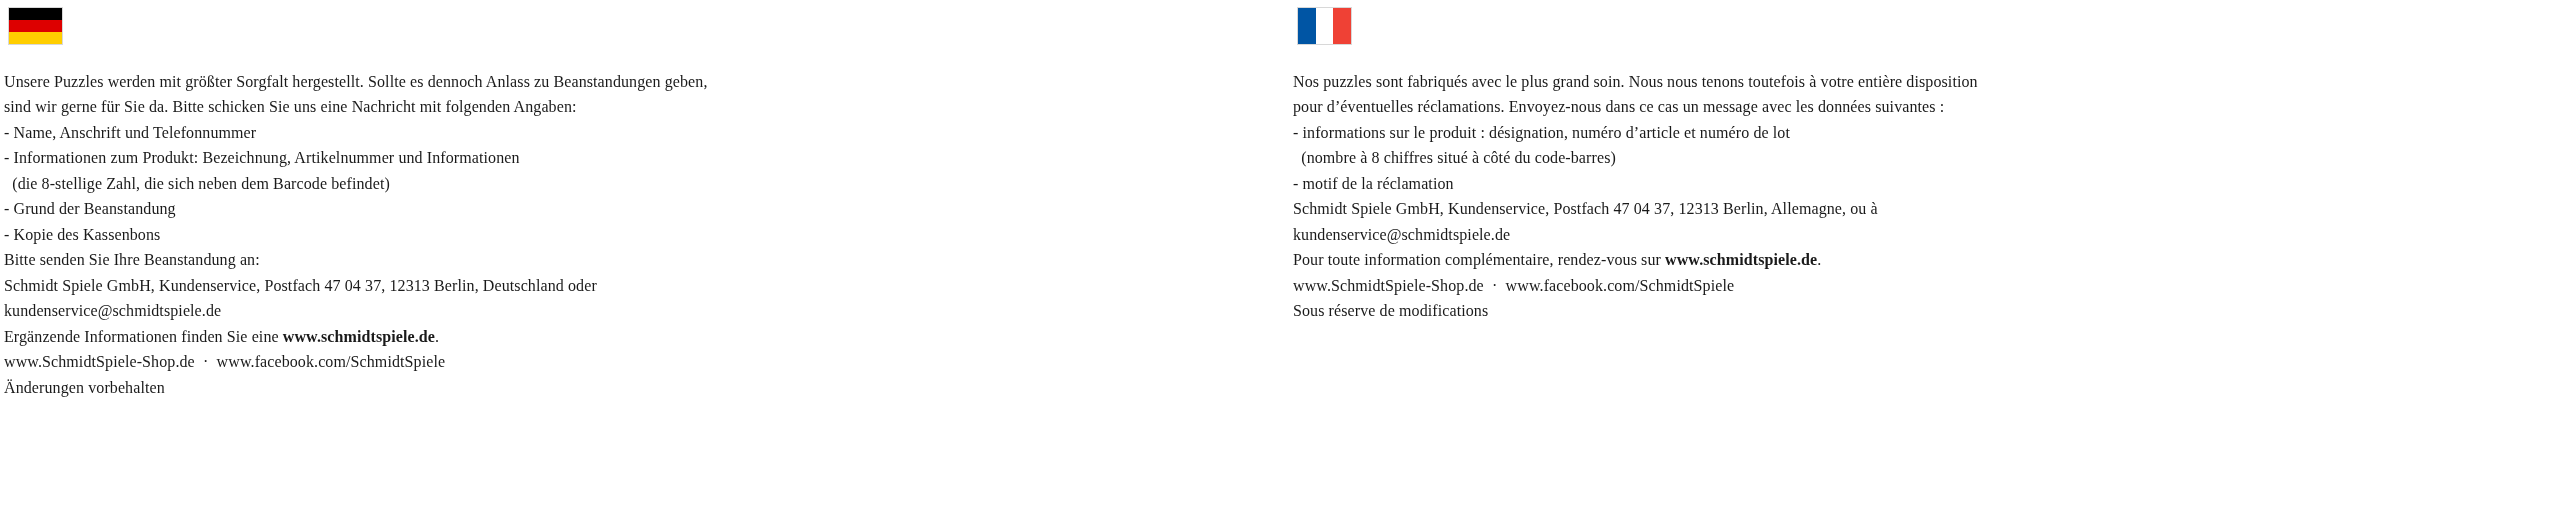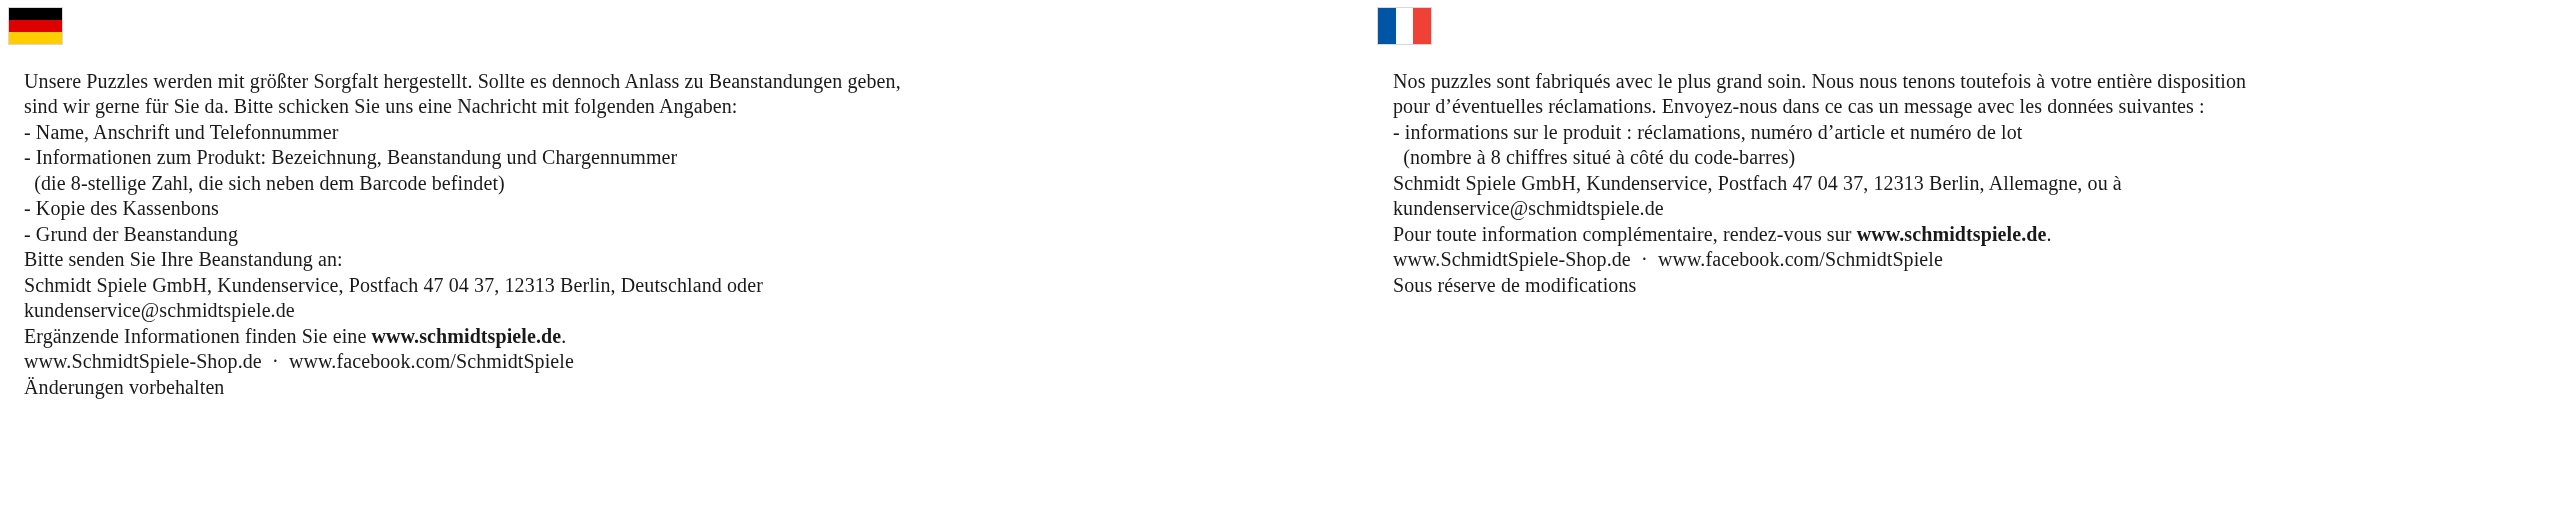--- a/index.html
+++ b/index.html
@@ -19,21 +19,21 @@
     width: 2576px;
     height: 518px;
     box-sizing: border-box;
   }
   .column {
     position: absolute;
     top: 0;
     box-sizing: border-box;
   }
   .col-de { left: 0px; width: 1369px; }
-  .col-fr { left: 1369px; width: 1208px; }
+  .col-fr { left: 1289px; width: 1208px; }
 
   .flag {
     width: 55px;
     height: 38px;
     margin-left: 8px;
     margin-top: 6.7px;
     border: 0.7px solid #d8d8d8;
     box-sizing: border-box;
     position: relative;
     overflow: hidden;
@@ -53,22 +53,22 @@
     top: 0;
     height: 100%;
     width: 33.34%;
   }
   .flag-fr .b1 { left: 0;       background: #0055A4; }
   .flag-fr .b2 { left: 33.33%;  background: #FFFFFF; }
   .flag-fr .b3 { left: 66.66%;  background: #EF4135; }
 
   .body-text {
     margin-top: 24px;
-    padding-left: 24px;
-    font-size: 20px;
+    padding-left: 4px;
+    font-size: 16px;
     line-height: 25.5px;
     letter-spacing: 0.1px;
   }
   .line {
     white-space: pre;
     min-height: 25.5px;
   }
   b, .bold {
     font-weight: bold;
   }
@@ -81,44 +81,45 @@
   <div class="column col-de">
     <div class="flag flag-de">
       <div class="band b1"></div>
       <div class="band b2"></div>
       <div class="band b3"></div>
     </div>
     <div class="body-text">
       <div class="line">Unsere Puzzles werden mit größter Sorgfalt hergestellt. Sollte es dennoch Anlass zu Beanstandungen geben,</div>
       <div class="line">sind wir gerne für Sie da. Bitte schicken Sie uns eine Nachricht mit folgenden Angaben:</div>
       <div class="line">- Name, Anschrift und Telefonnummer</div>
-      <div class="line">- Informationen zum Produkt: Bezeichnung, Beanstandung und Chargennummer</div>
+      <div class="line">- Informationen zum Produkt: Bezeichnung, Artikelnummer und Informationen</div>
       <div class="line">  (die 8-stellige Zahl, die sich neben dem Barcode befindet)</div>
+      <div class="line">- Grund der Beanstandung</div>
       <div class="line">- Kopie des Kassenbons</div>
-      <div class="line">- Grund der Beanstandung</div>
       <div class="line">Bitte senden Sie Ihre Beanstandung an:</div>
       <div class="line">Schmidt Spiele GmbH, Kundenservice, Postfach 47 04 37, 12313 Berlin, Deutschland oder</div>
       <div class="line">kundenservice@schmidtspiele.de</div>
       <div class="line"><span>Ergänzende Informationen finden Sie eine </span><b>www.schmidtspiele.de</b><span>.</span></div>
       <div class="line">www.SchmidtSpiele-Shop.de  ·  www.facebook.com/SchmidtSpiele</div>
       <div class="line">Änderungen vorbehalten</div>
     </div>
   </div>
 
   <div class="column col-fr">
     <div class="flag flag-fr">
       <div class="band b1"></div>
       <div class="band b2"></div>
       <div class="band b3"></div>
     </div>
     <div class="body-text">
       <div class="line">Nos puzzles sont fabriqués avec le plus grand soin. Nous nous tenons toutefois à votre entière disposition</div>
       <div class="line">pour d’éventuelles réclamations. Envoyez-nous dans ce cas un message avec les données suivantes :</div>
-      <div class="line">- informations sur le produit : réclamations, numéro d’article et numéro de lot</div>
+      <div class="line">- informations sur le produit : désignation, numéro d’article et numéro de lot</div>
       <div class="line">  (nombre à 8 chiffres situé à côté du code-barres)</div>
+      <div class="line">- motif de la réclamation</div>
       <div class="line">Schmidt Spiele GmbH, Kundenservice, Postfach 47 04 37, 12313 Berlin, Allemagne, ou à</div>
       <div class="line">kundenservice@schmidtspiele.de</div>
       <div class="line"><span>Pour toute information complémentaire, rendez-vous sur </span><b>www.schmidtspiele.de</b><span>.</span></div>
       <div class="line">www.SchmidtSpiele-Shop.de  ·  www.facebook.com/SchmidtSpiele</div>
       <div class="line">Sous réserve de modifications</div>
     </div>
   </div>
 
 </div>
 

